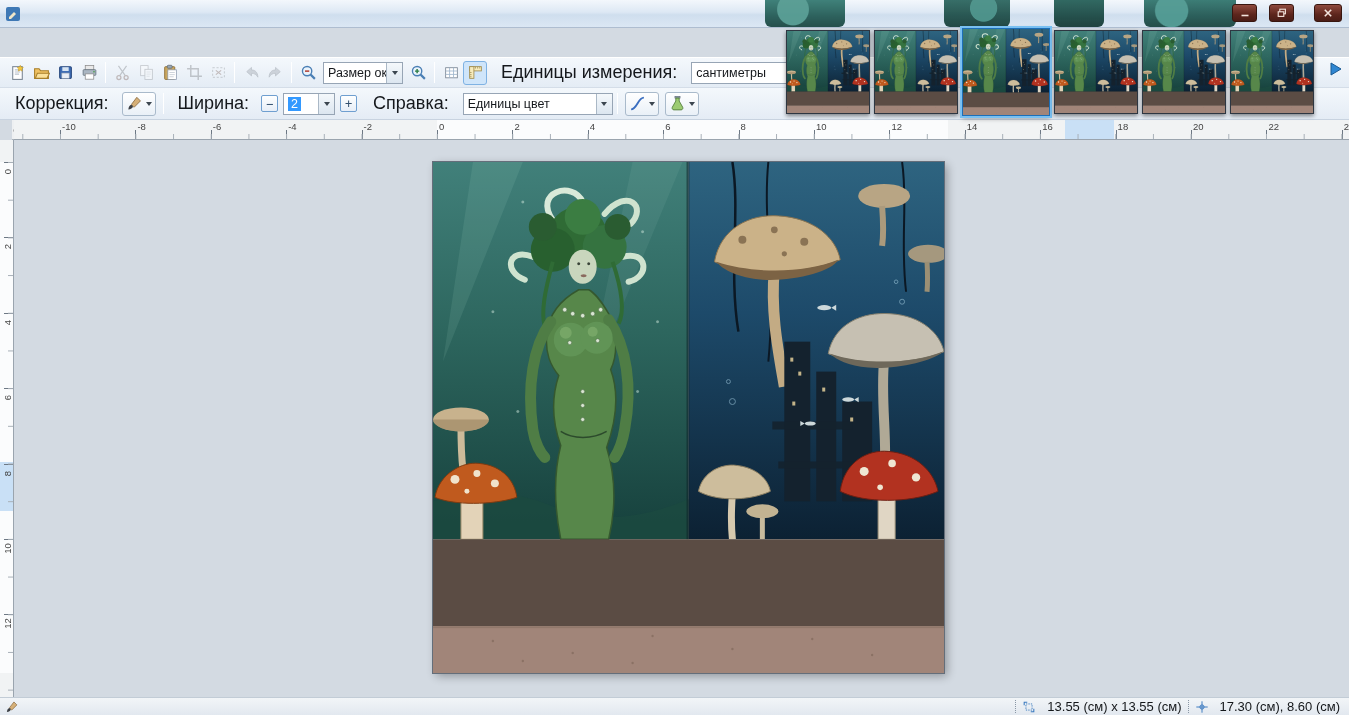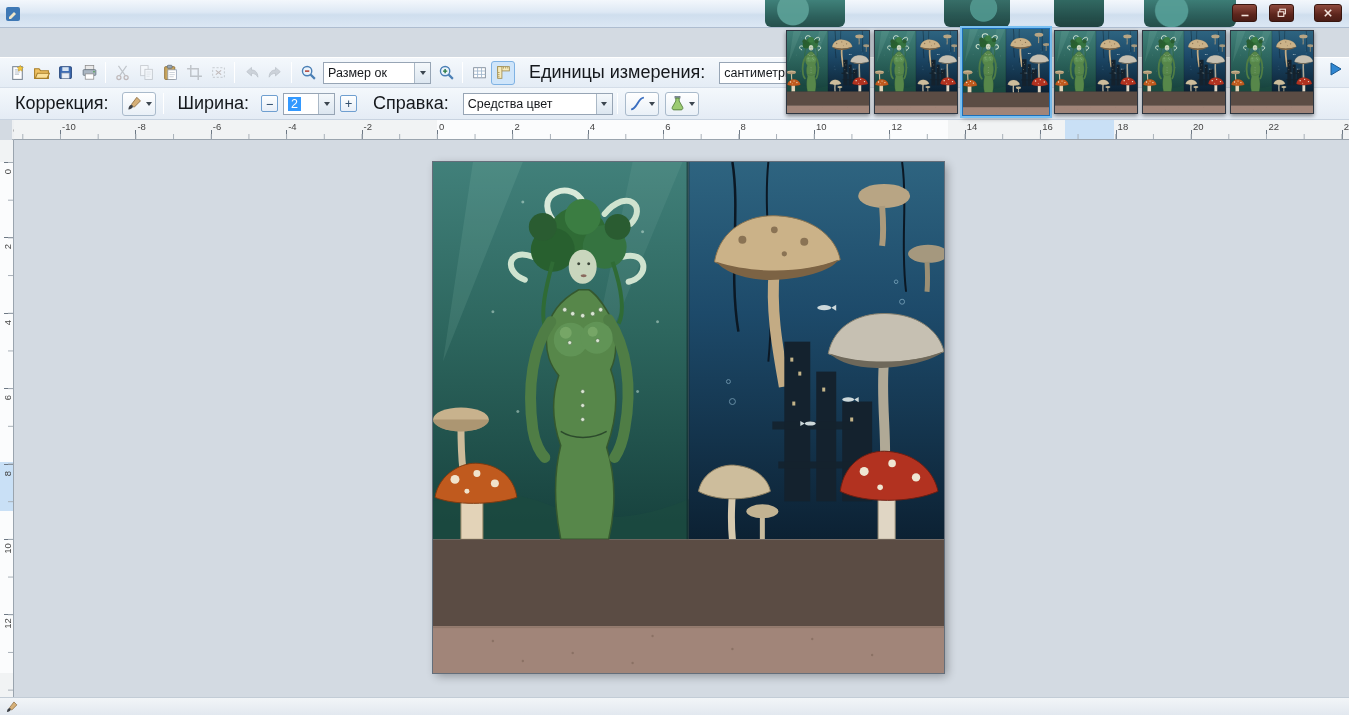--- a/index.html
+++ b/index.html
@@ -41,21 +41,21 @@
   .tbtn svg{width:17px;height:17px;}
   .tbtn.disabled{opacity:.38;filter:grayscale(.7);}
   .tbtn.active{background:#cfe5fa;border-color:#7fb2e3;}
   .vsep{width:1px;height:21px;background:#c3cedb;border-right:1px solid #ffffff;margin:0 4px;flex:0 0 auto;}
   .tb-label{font-size:18px;color:#15181c;margin:0 10px;white-space:nowrap;}
   .ml14{margin-left:14px;}
   .combo{height:22px;background:#fff;border:1px solid #97a5b5;display:flex;align-items:center;font-size:12.5px;color:#15181c;flex:0 0 auto;}
   .combo .val{flex:1;padding:0 4px;white-space:nowrap;overflow:hidden;}
   .caret-box{width:16px;align-self:stretch;background:linear-gradient(#f4f8fb,#dce6f0);border-left:1px solid #aab8c6;display:flex;align-items:center;justify-content:center;}
   .caret{width:0;height:0;border-left:3.5px solid transparent;border-right:3.5px solid transparent;border-top:4px solid #3c4650;}
-  .zoom-combo{width:108px;margin:12px 3px;}
+  .zoom-combo{width:80px;margin:12px 3px;}
   .units-combo{width:120px;margin-left:4px;}
   .width-combo{width:52px;margin:0 3px;}
   .fill-combo{width:150px;margin-left:4px;}
   .sel-text{background:#3399ff;color:#fff;padding:0 3px;}
   .splitbtn{display:flex;align-items:center;height:24px;border:1px solid #a9bacb;background:linear-gradient(#ffffff,#e9f0f7);border-radius:3px;padding:0 3px;margin:0 3px;flex:0 0 auto;}
   .splitbtn svg{width:17px;height:17px;}
   .splitbtn .caret{margin-left:3px;}
   .stepbtn{width:17px;height:17px;border:1px solid #6f9fd0;border-radius:2px;background:linear-gradient(#feffff,#e7eef7);
     display:flex;align-items:center;justify-content:center;font-size:12px;color:#33506e;line-height:1;margin:0 2px;font-family:"DejaVu Sans Mono",monospace;flex:0 0 auto;}
 
@@ -429,21 +429,21 @@
     <div class="stepbtn">−</div>
     <div class="combo width-combo">
       <span class="val"><span class="sel-text">2</span></span>
       <span class="caret-box">
           <span class="caret"></span>
         </span>
     </div>
     <div class="stepbtn">+</div>
     <span class="tb-label ml14">Справка:</span>
     <div class="combo fill-combo">
-      <span class="val">Средства цвет</span>
+      <span class="val">Единицы цвет</span>
       <span class="caret-box">
           <span class="caret"></span>
         </span>
     </div>
     <div class="vsep"></div>
     <div class="splitbtn">
       <svg viewBox="0 0 16 16">
         <path d="M2 13.5C7.5 13.5 8.5 2.5 14 2.5" stroke="#3a6ec0" stroke-width="1.8" fill="none"></path>
       </svg>
       <span class="caret"></span>
@@ -561,15 +561,29 @@
           <use href="#artwork" xlink:href="#artwork"></use>
         </svg>
     </div>
   </div>
 
   <div class="statusbar">
     <svg class="sb-icon" viewBox="0 0 16 16">
       <path d="M10.2 2.2l3.4 3.4-5.8 5.8c-.9-.2-2.4-1.7-2.6-2.6z" fill="#d6b078" stroke="#8a6a40" stroke-width="0.8"></path>
       <path d="M5 9.2c-1.6.4-2.6 2.2-2.8 4.4 2.2-.2 4-1.2 4.4-2.8-.4-.7-.9-1.2-1.6-1.6z" fill="#3c3f44"></path>
     </svg>
+    <div class="sb-right">
+      <span class="sb-sep"></span>
+      <svg class="sb-icon" viewBox="0 0 16 16">
+        <path d="M2.5 6V2.5H6M10 13.5h3.5V10" stroke="#3a7abf" stroke-width="1.2" fill="none"></path>
+        <rect x="4.5" y="4.5" width="7" height="7" fill="none" stroke="#3a7abf" stroke-width="1" stroke-dasharray="1.6 1.2"></rect>
+      </svg>
+      <span class="sb-val">13.55 (см) x 13.55 (см)</span>
+      <span class="sb-sep"></span>
+      <svg class="sb-icon" viewBox="0 0 16 16">
+        <path d="M8 1.5v13M1.5 8h13" stroke="#3a7abf" stroke-width="1.1" fill="none"></path>
+        <circle cx="8" cy="8" r="2.4" fill="none" stroke="#3a7abf" stroke-width="1.1"></circle>
+      </svg>
+      <span class="sb-val">17.30 (см), 8.60 (см)</span>
+    </div>
   </div>
 
 </div>
 
 </body></html>

